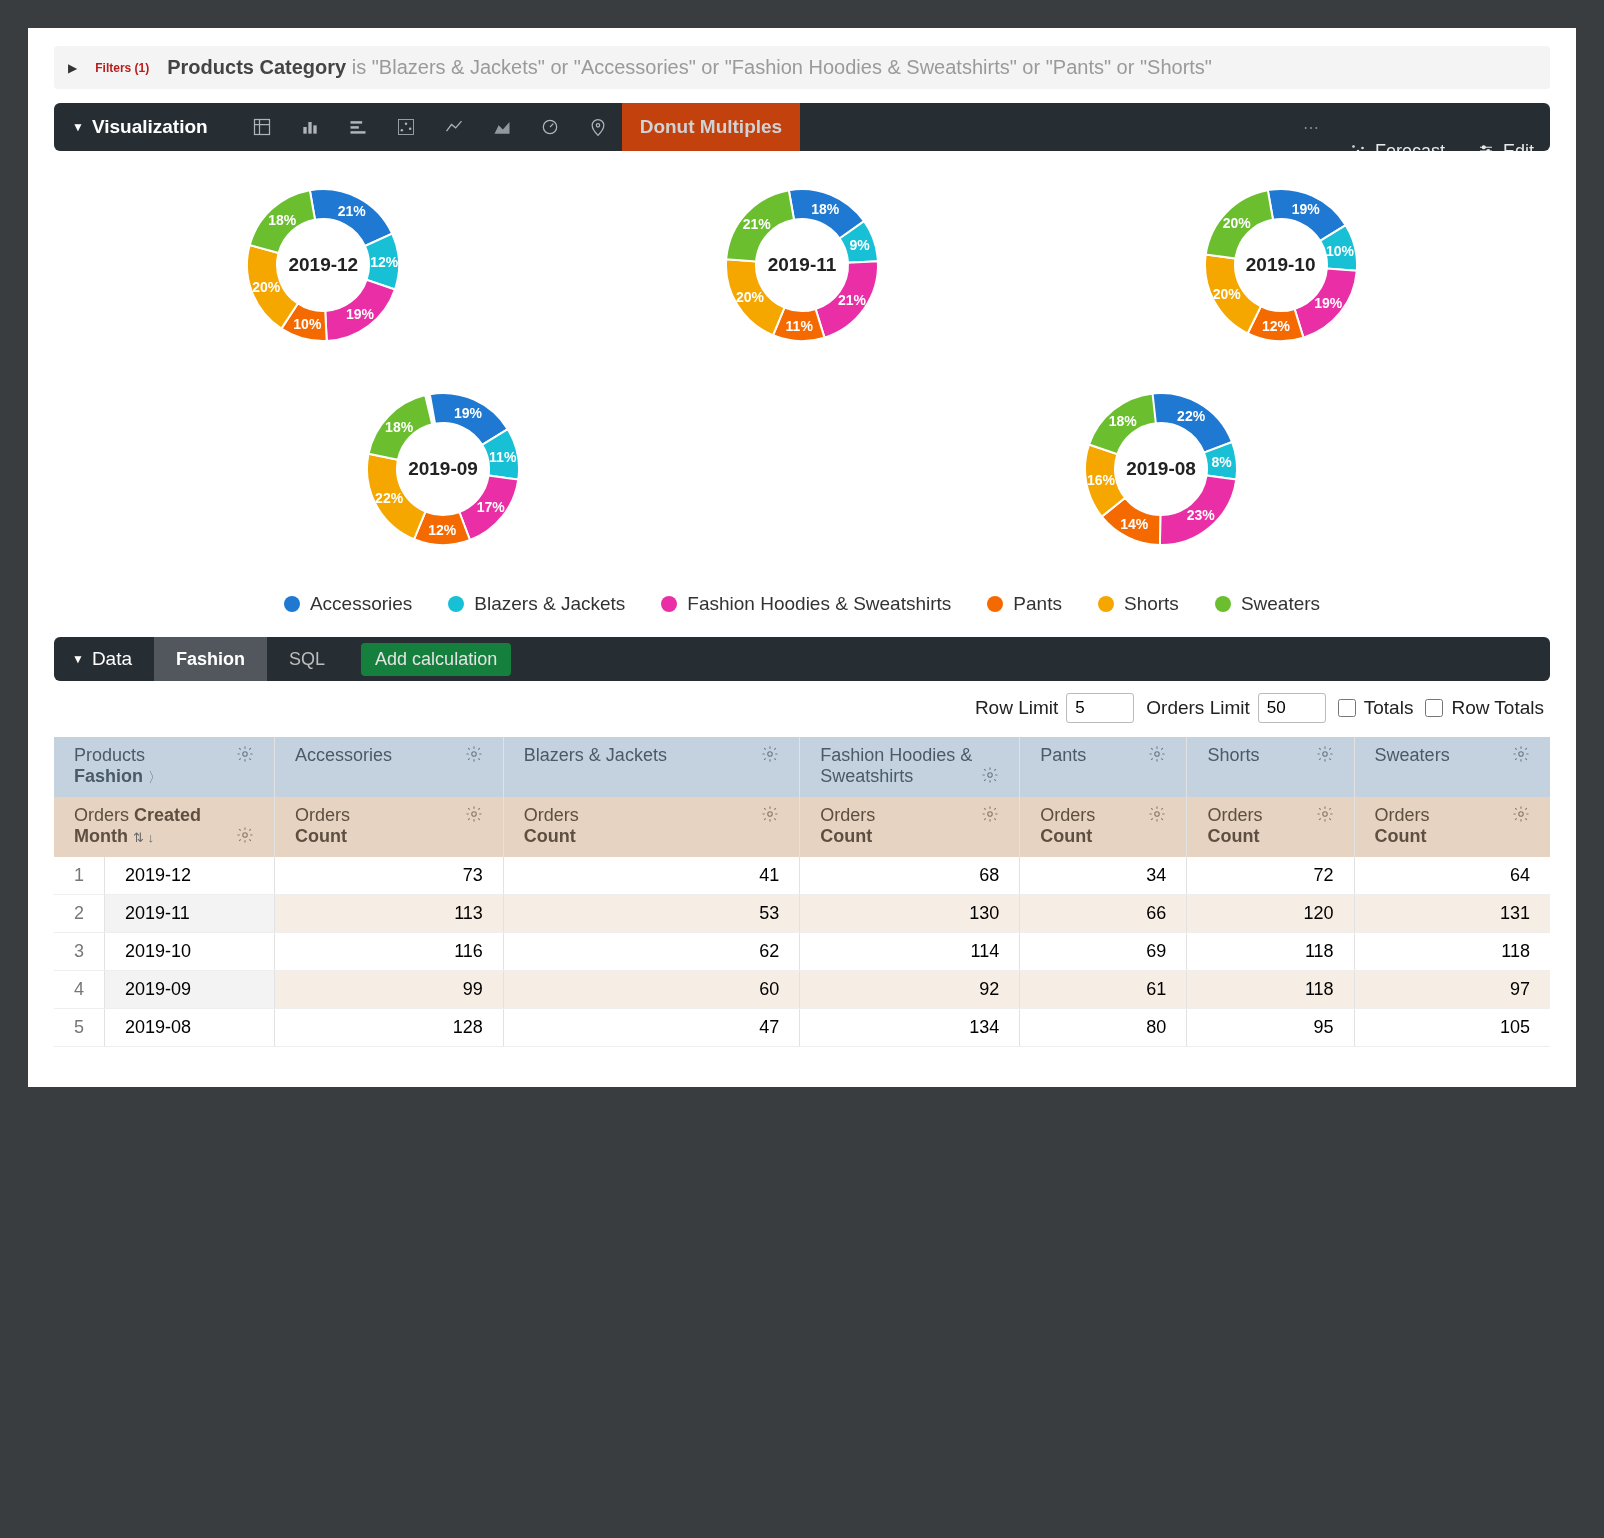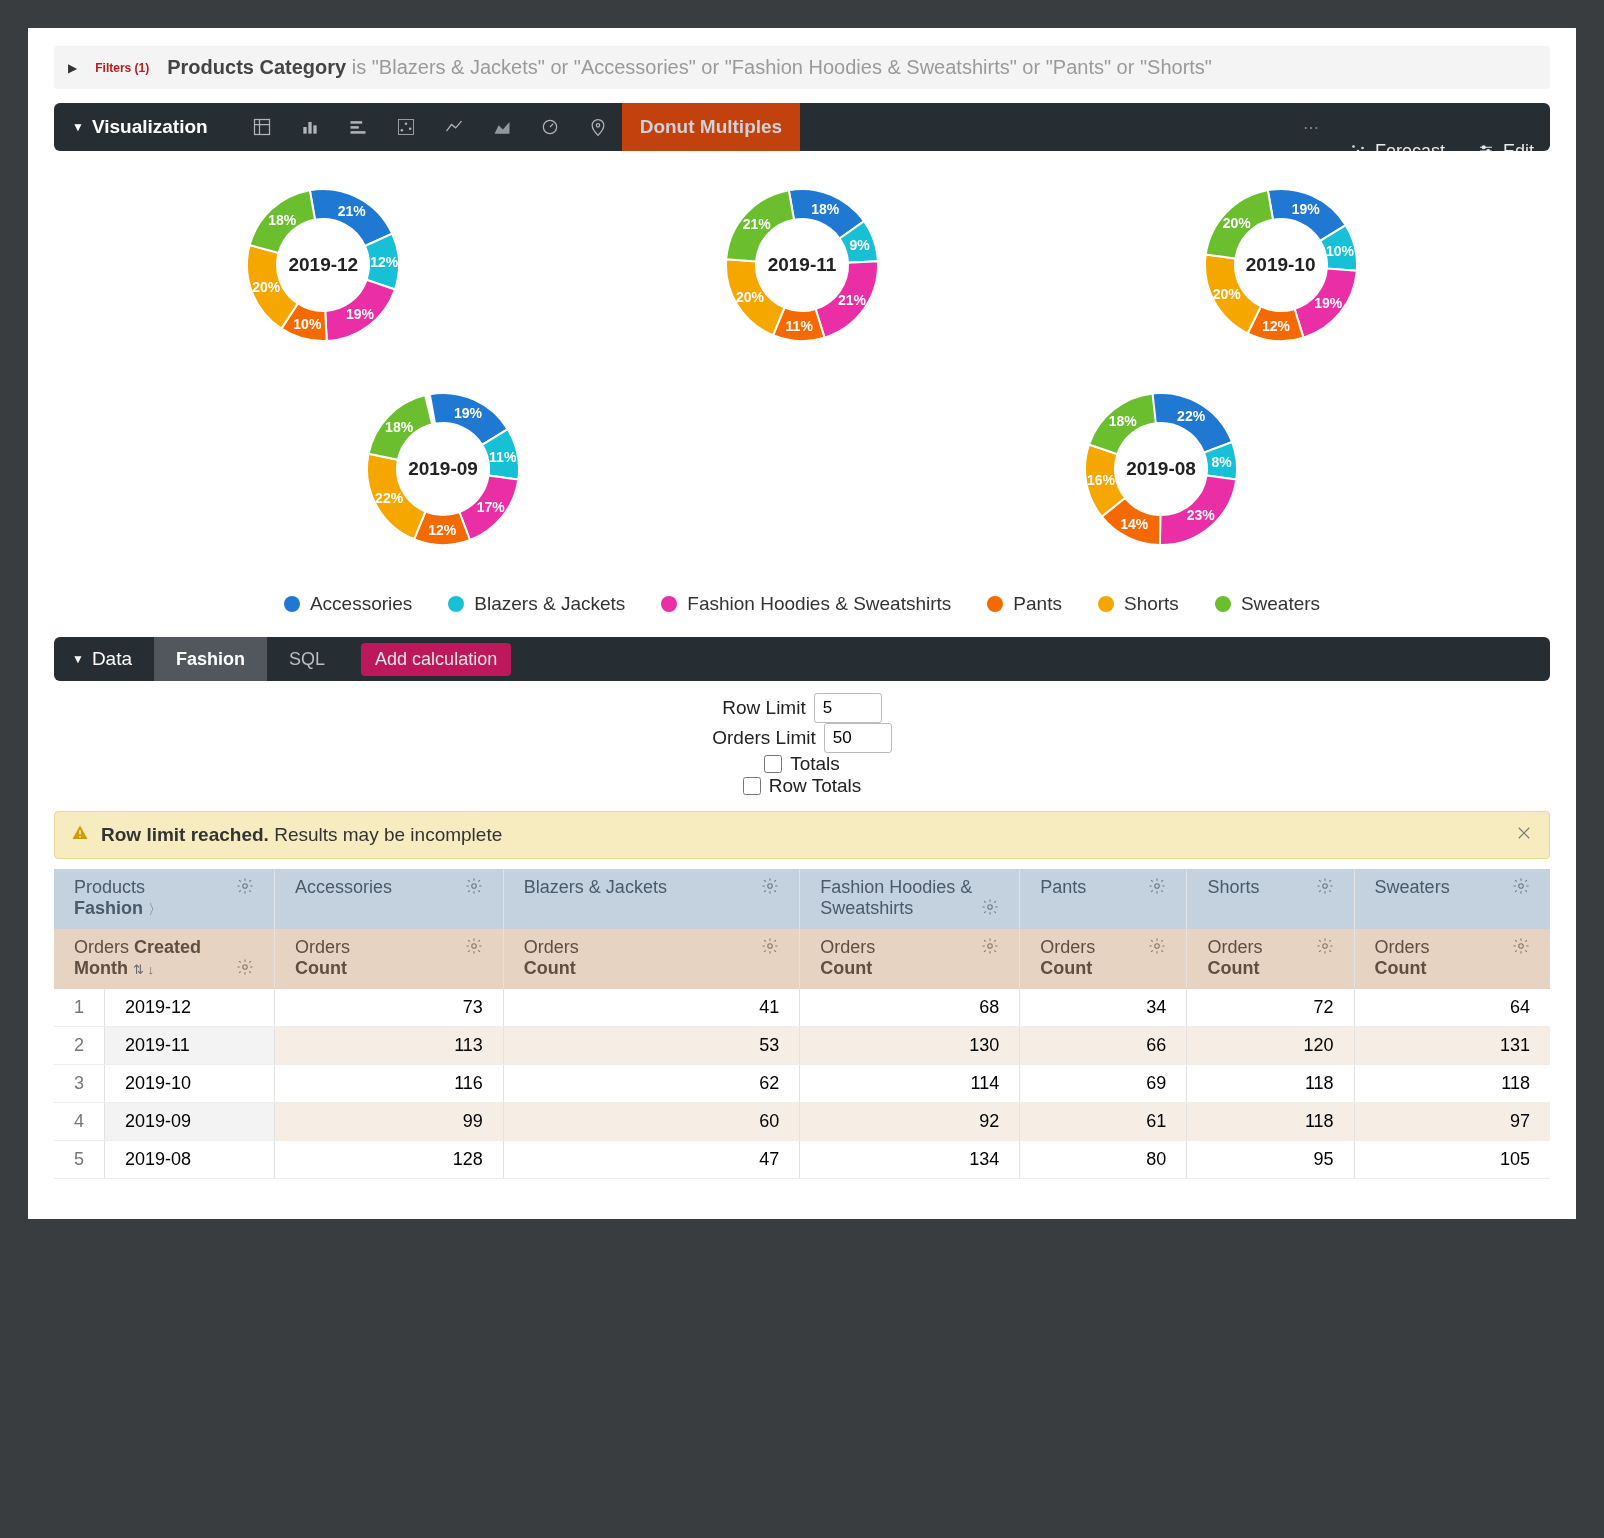--- a/index.html
+++ b/index.html
@@ -38,24 +38,24 @@
 .legend { display:flex; flex-wrap:wrap; justify-content:center; gap:28px 36px; padding: 4px 20px 22px; }
 .legend-item { display:flex; align-items:center; gap:10px; font-size:19px; color:#333; }
 .swatch { width:16px; height:16px; border-radius:50%; }
 
 
 .data-bar { background:#262d33; border-radius:6px; display:flex; align-items:center; height:44px; color:#fff; overflow:hidden;}
 .data-caret { padding:0 8px 0 18px; font-size:12px; }
 .data-title { font-size:19px; font-weight:500; padding-right:22px;}
 .data-tab { padding:0 22px; height:100%; display:flex; align-items:center; font-size:18px; color:#bdbdbd; cursor:pointer; }
 .data-tab.active { background:#51575c; color:#fff; font-weight:700; }
-.data-addcalc { background:#be185d; border-radius:4px; padding:6px 14px; margin-left:14px; font-size:18px; color:#e4e4e4; cursor:pointer; }
-
-
-.limits-row { display:flex; align-items:center; justify-content:flex-end; padding:12px 6px 14px; font-size:19px; color:#222;flex-direction:column; }
+.data-addcalc { background:#15803d; border-radius:4px; padding:6px 14px; margin-left:14px; font-size:18px; color:#e4e4e4; cursor:pointer; }
+
+
+.limits-row { display:flex; align-items:center; justify-content:flex-end; gap:12px; padding:12px 6px 14px; font-size:19px; color:#222; }
 .limits-row label { display:flex; align-items:center; gap:8px; }
 .limits-row input[type=text] { width:68px; height:30px; border:1px solid #bbb; border-radius:3px; padding:2px 8px; font-size:17px; }
 .chk { display:flex; align-items:center; gap:8px; }
 .chk input { width:18px; height:18px; }
 
 
 .warn { background:#f7ecc0; border:1px solid #e9d892; border-radius:4px; padding:12px 16px; display:flex; align-items:center; gap:12px; margin-bottom:10px; }
 .warn-icon { color:#d39a00; }
 .warn-text { font-size:19px; color:#333; }
 .warn-text strong { font-weight:700; }
@@ -273,32 +273,20 @@
   <label class="chk">
           <input type="checkbox" style="">
           <span>Totals</span>
         </label>
   <label class="chk">
           <input type="checkbox" style="">
           <span>Row Totals</span>
         </label>
 </div>
 
-<div class="warn">
-  <span class="warn-icon"><svg viewBox="0 0 24 24" fill="currentColor">
-            <path d="M12 2 L22 20 H2 Z"></path>
-            <rect x="11" y="8" width="2" height="6" fill="#f7ecc0"></rect>
-            <rect x="11" y="16" width="2" height="2" fill="#f7ecc0"></rect>
-          </svg></span>
-  <span class="warn-text"><strong>Row limit reached.</strong><span> Results may be incomplete</span></span>
-  <span class="warn-close"><svg viewBox="0 0 24 24" stroke="currentColor" fill="none" stroke-width="1.5">
-            <line x1="5" y1="5" x2="19" y2="19"></line>
-            <line x1="19" y1="5" x2="5" y2="19"></line>
-          </svg></span>
-</div>
 
 <table>
   <colgroup>
           <col style="width:28px">
           <col style="width:170px">
           <col>
           <col>
           <col style="width:220px">
           <col>
           <col>

